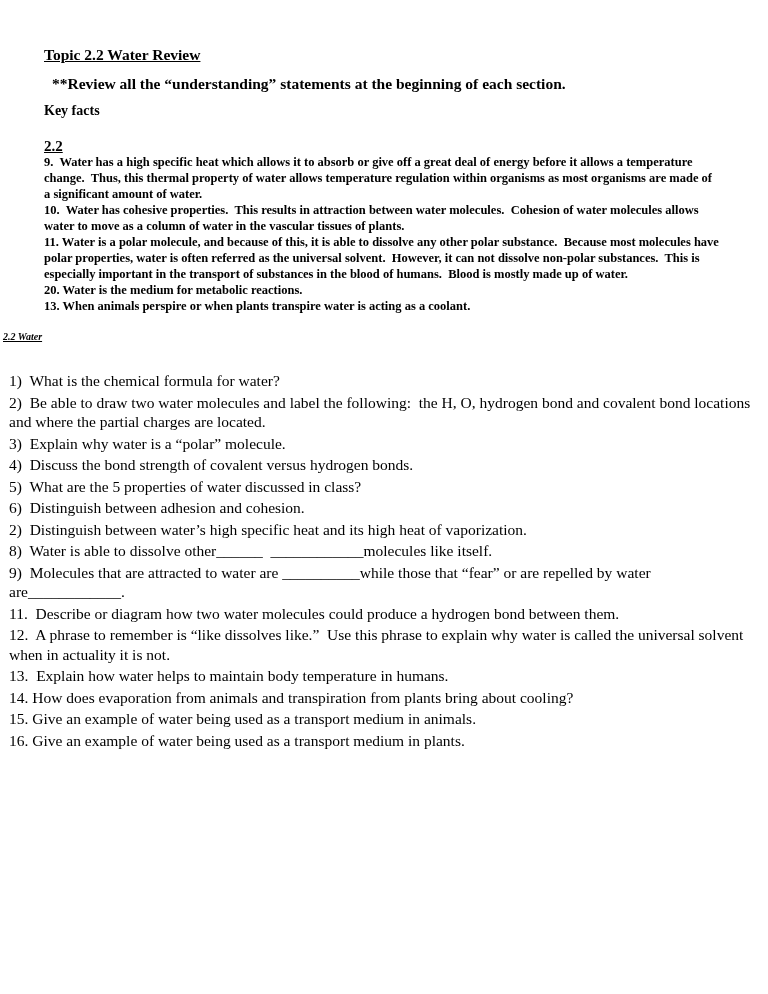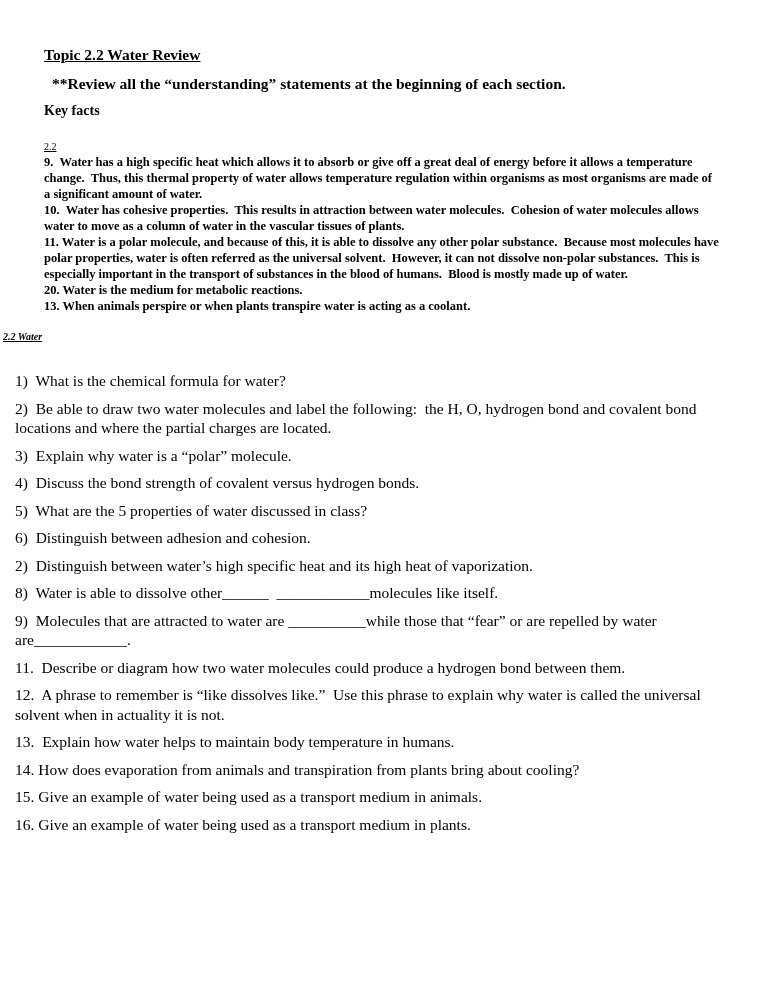--- a/index.html
+++ b/index.html
@@ -42,23 +42,23 @@
     line-height: 17px;
     white-space: pre-wrap;
   }
   .keyfacts {
     padding: 20px 48px 0 44px;
     font-size: 12.5px;
     line-height: 16px;
   }
   .section-num {
     display: block;
-    font-weight: normal;
+    font-weight: bold;
     text-decoration: underline;
-    font-size: 10px;
+    font-size: 15px;
     line-height: 15px;
     white-space: pre-wrap;
   }
   .fact {
     margin: 0;
     white-space: pre-wrap;
     font-weight: bold;
   }
   .water-heading {
     margin: 13px 0 24px 3px;
@@ -68,21 +68,21 @@
     text-decoration: underline;
     line-height: 20px;
     white-space: pre-wrap;
   }
   .questions {
     margin: 0 14px 0 7px;
     font-size: 15.5px;
     line-height: 19.5px;
   }
   .question {
-    margin: 8px;
+    margin: 2px;
     white-space: pre-wrap;
   }
 </style>
 </head>
 <body>
 
 <div class="page">
 
   <div class="header-block">
     <h1 class="doc-title">Topic 2.2 Water Review</h1>

